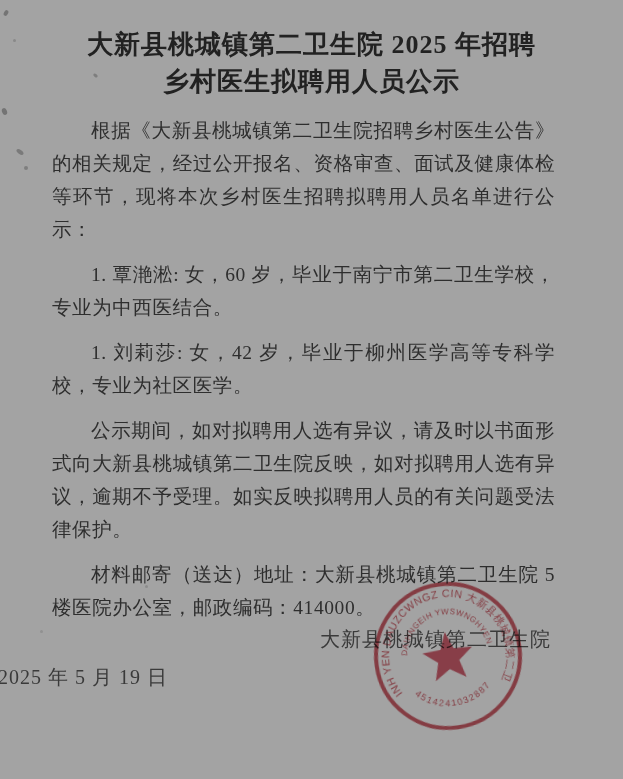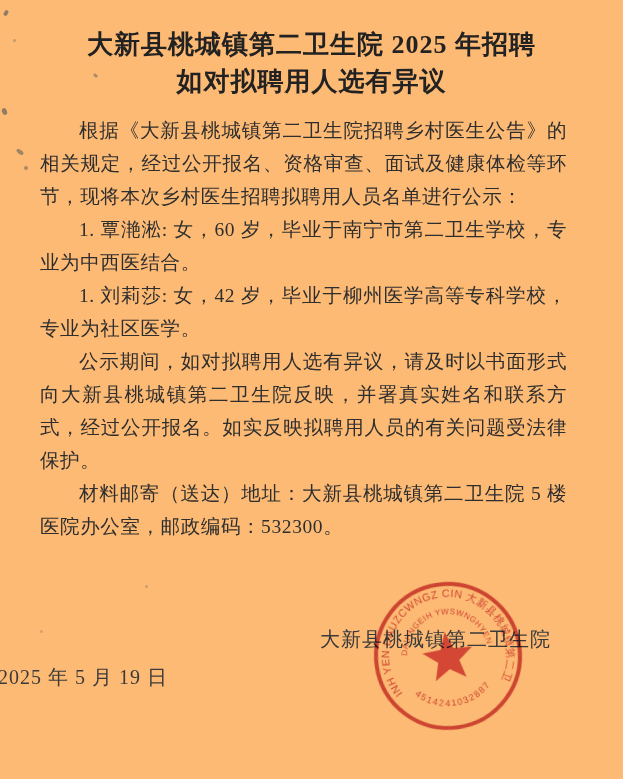--- a/index.html
+++ b/index.html
@@ -1,20 +1,20 @@
 <!DOCTYPE html>
 <html><head>
 <meta charset="utf-8">
 <style>
   html,body{margin:0;padding:0;background:#e8e8e8;}
   .page{
     position:relative;
     width:623px;height:779px;
     margin:0 auto;
-    background:#fdba74;
+    background:#a3a3a3;
     overflow:hidden;
     font-family:"Liberation Serif","DejaVu Serif",serif;
     color:#2e2e2e;
   }
   .doc-title{
     margin:26px 58px 0 58px;
     text-align:center;
     font-size:26px;
     font-weight:bold;
     color:#222;
@@ -22,21 +22,21 @@
     letter-spacing:1px;
   }
   .doc-body{
     margin:14px 56px 0 40px;
     font-size:19.5px;
     line-height:33px;
     letter-spacing:0.6px;
     text-align:justify;
   }
   .doc-body p{
-    margin:0;
+    margin:12px;
     text-indent:2em;
   }
   .signature{
     position:absolute;
     right:2px;top:626px;
     width:100%;
   }
   .sig-org{
     text-align:right;
     padding-right:70px;
@@ -76,29 +76,29 @@
   .s7{left:145px;top:585px;width:3px;height:3px;opacity:0.3;}
   .s8{left:40px;top:630px;width:3px;height:3px;opacity:0.25;}
 </style>
 </head>
 <body>
 
 <div class="page">
 
   <h1 class="doc-title">
     <span style="display:block">大新县桃城镇第二卫生院 2025 年招聘</span>
-    <span style="display:block">如对拟聘用人选有异议</span>
+    <span style="display:block">乡村医生拟聘用人员公示</span>
   </h1>
 
   <div class="doc-body">
     <p>根据《大新县桃城镇第二卫生院招聘乡村医生公告》的相关规定，经过公开报名、资格审查、面试及健康体检等环节，现将本次乡村医生招聘拟聘用人员名单进行公示：</p>
     <p>1. 覃滟淞: 女，60 岁，毕业于南宁市第二卫生学校，专业为中西医结合。</p>
     <p>1. 刘莉莎: 女，42 岁，毕业于柳州医学高等专科学校，专业为社区医学。</p>
-    <p>公示期间，如对拟聘用人选有异议，请及时以书面形式向大新县桃城镇第二卫生院反映，并署真实姓名和联系方式，经过公开报名。如实反映拟聘用人员的有关问题受法律保护。</p>
-    <p>材料邮寄（送达）地址：大新县桃城镇第二卫生院 5 楼医院办公室，邮政编码：532300。</p>
+    <p>公示期间，如对拟聘用人选有异议，请及时以书面形式向大新县桃城镇第二卫生院反映，如对拟聘用人选有异议，逾期不予受理。如实反映拟聘用人员的有关问题受法律保护。</p>
+    <p>材料邮寄（送达）地址：大新县桃城镇第二卫生院 5 楼医院办公室，邮政编码：414000。</p>
   </div>
 
   <div class="signature">
     <div class="sig-org">大新县桃城镇第二卫生院</div>
     <div class="sig-date">2025 年 5 月 19 日</div>
   </div>
 
   <svg class="stamp" viewBox="0 0 150 150" xmlns="http://www.w3.org/2000/svg">
     <defs>
       <path id="outerArc" d="M 27.5,108 A 58,58 0 1 1 122.5,108" fill="none"></path>

